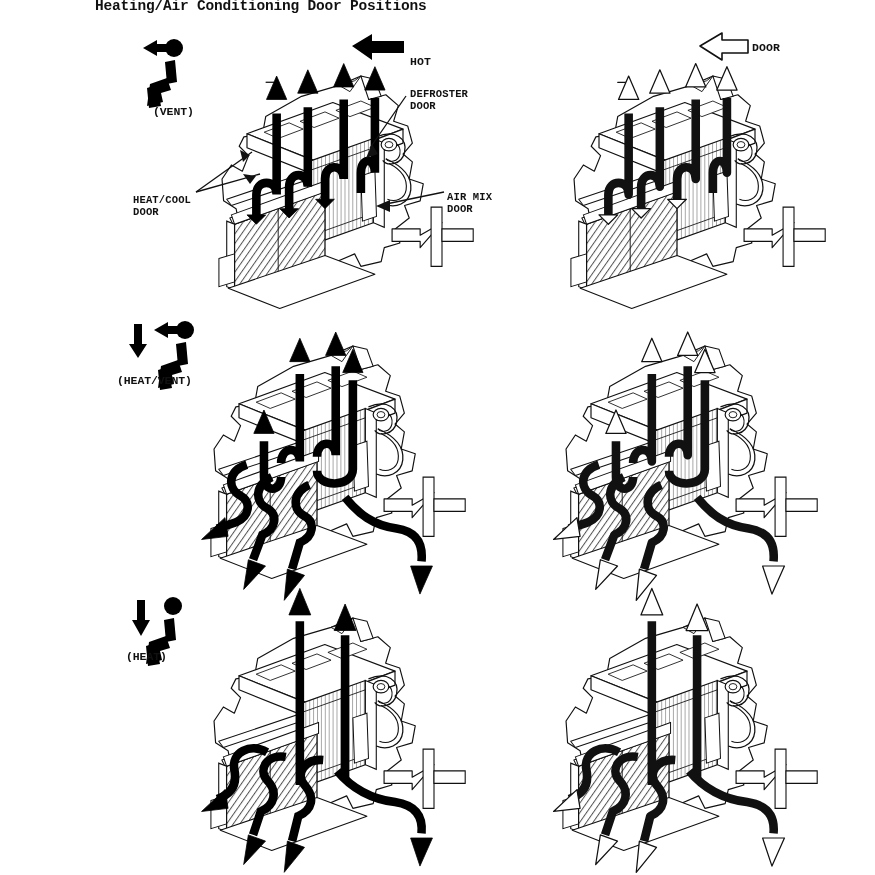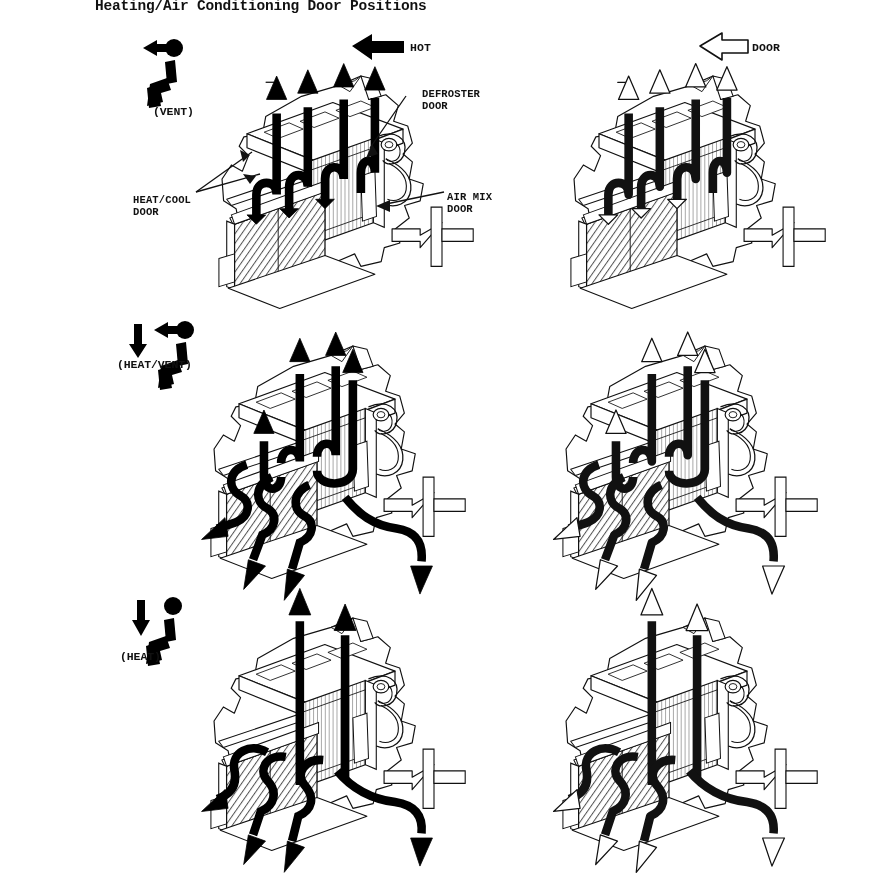--- a/index.html
+++ b/index.html
@@ -4,31 +4,31 @@
 <style>
   html,body{margin:0;padding:0;background:#fff;}
   body{width:875px;height:875px;position:relative;overflow:hidden;
        font-family:"Liberation Sans",sans-serif;color:#111;}
   .page{position:absolute;inset:0;font-family:Liberation Mono, monospace;}
 
   #title{position:absolute;left:95px;top:-2px;font-size:14.5px;font-weight:bold;
          letter-spacing:-0.2px;white-space:nowrap;}
 
   .legend-label{position:absolute;font-size:11.5px;font-weight:bold;letter-spacing:0.1px;}
-  #hot-label{left:410px;top:41px;}
+  #hot-label{left:410px;top:55px;}
   #cool-label{left:752px;top:41px;}
 
   .mode-label{position:absolute;font-size:11.5px;font-weight:bold;letter-spacing:-0.1px;}
   #vent-label{left:134px;top:105px;padding-left:19px;}
-  #heatvent-label{left:117px;top:358px;}
-  #heat-label{left:120px;top:650px;}
+  #heatvent-label{left:117px;top:374px;}
+  #heat-label{left:126px;top:650px;}
 
   .callout{position:absolute;font-size:10.5px;font-weight:bold;line-height:1.18;
            letter-spacing:0.15px;}
-  #defroster-callout{left:422px;top:88px;}
+  #defroster-callout{left:410px;top:88px;}
   #heatvent-callout{left:133px;top:194px;}
   #airmix-callout{left:447px;top:191px;}
 
   svg{position:absolute;left:0;top:0;overflow:visible;}
   .unit-svg{shape-rendering:geometricPrecision;}
 </style>
 </head>
 <body>
 
 <div class="page">

